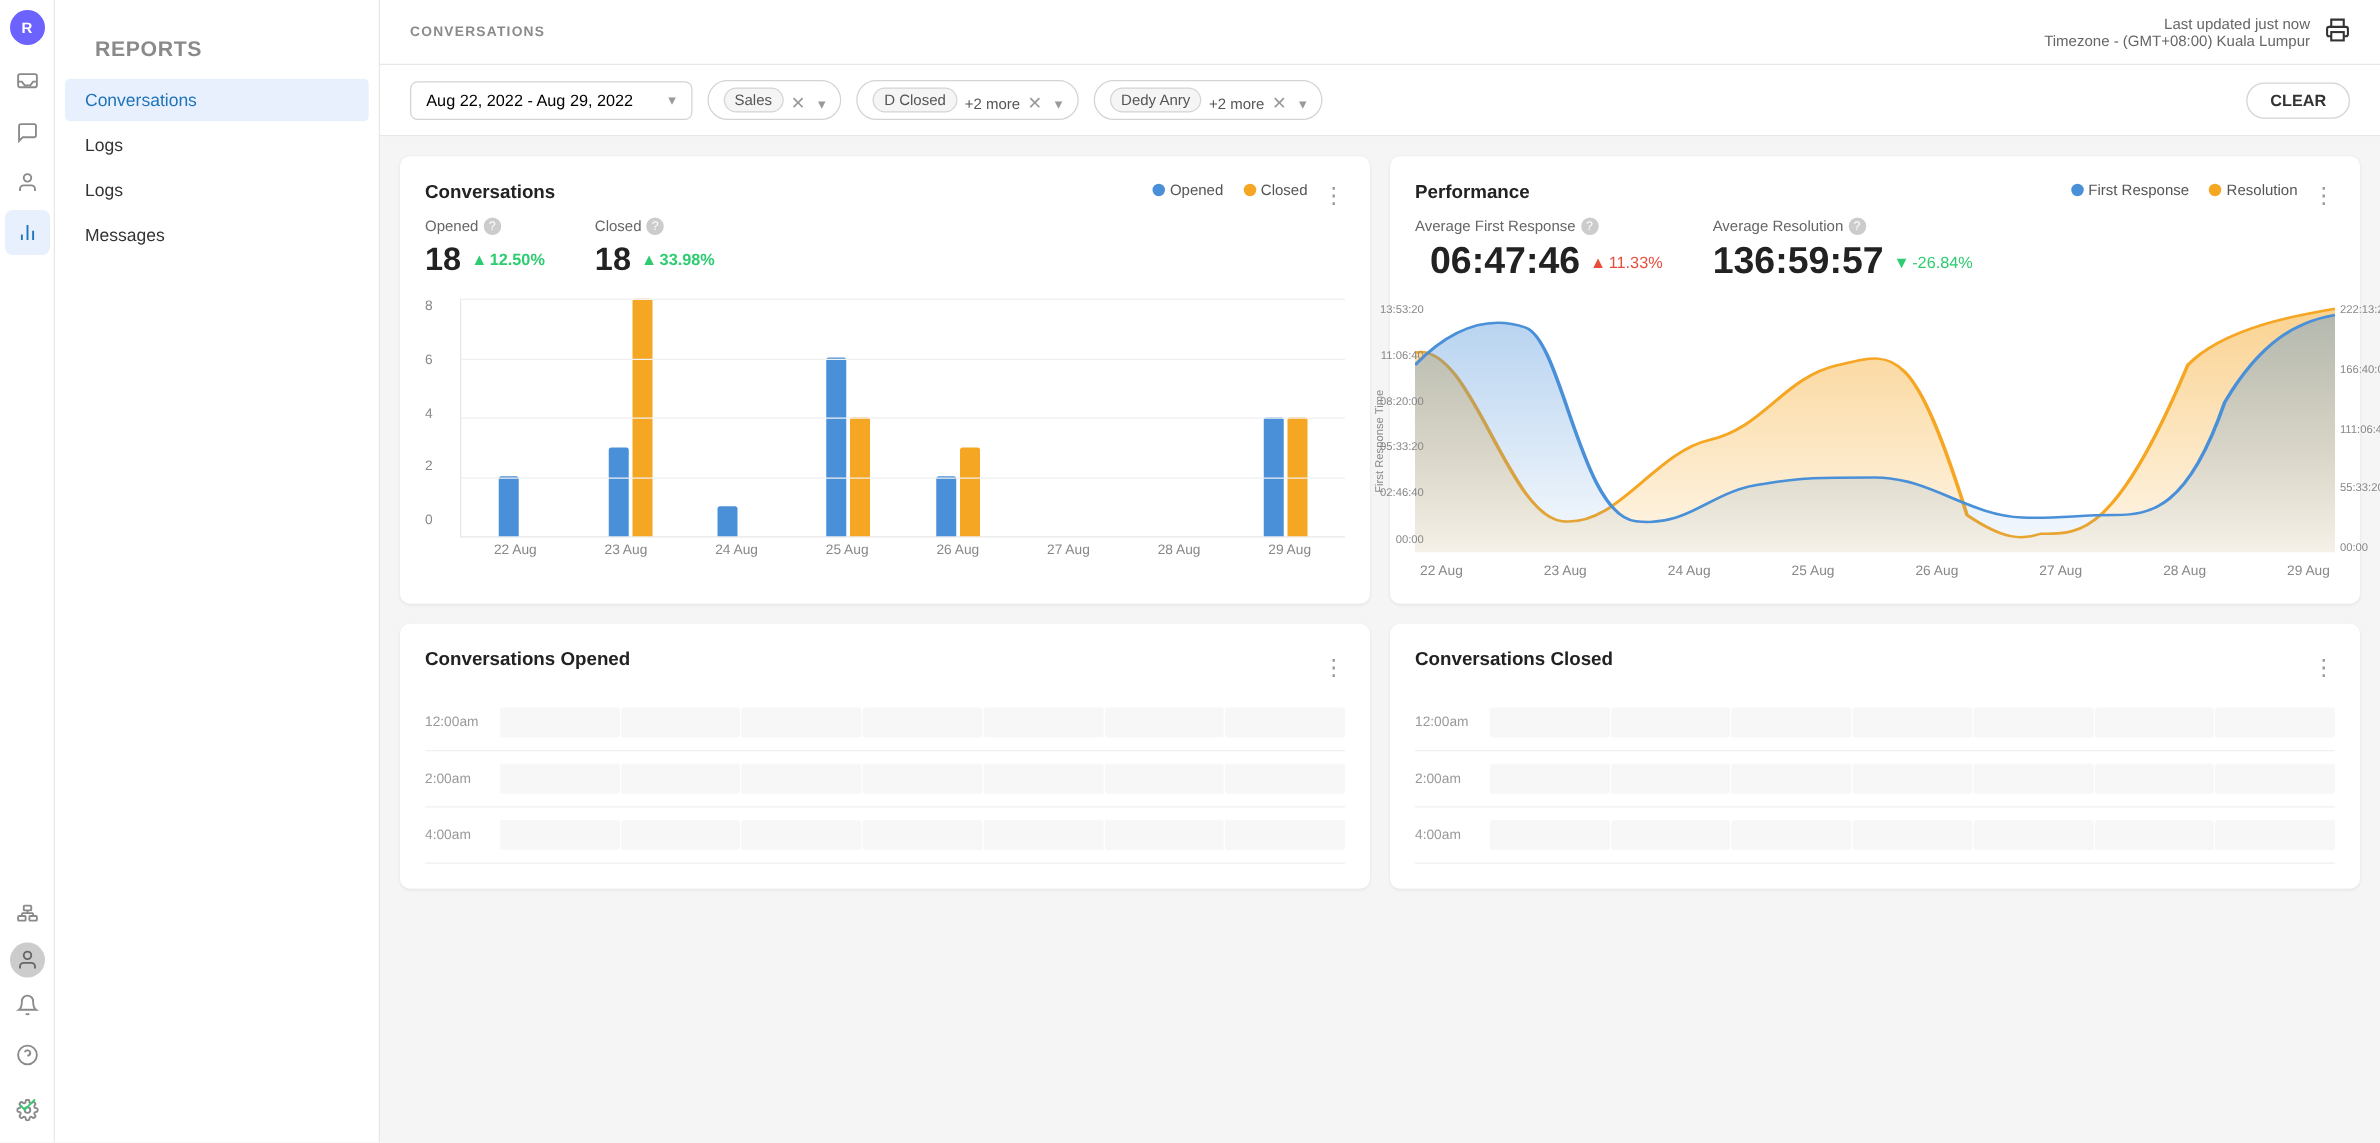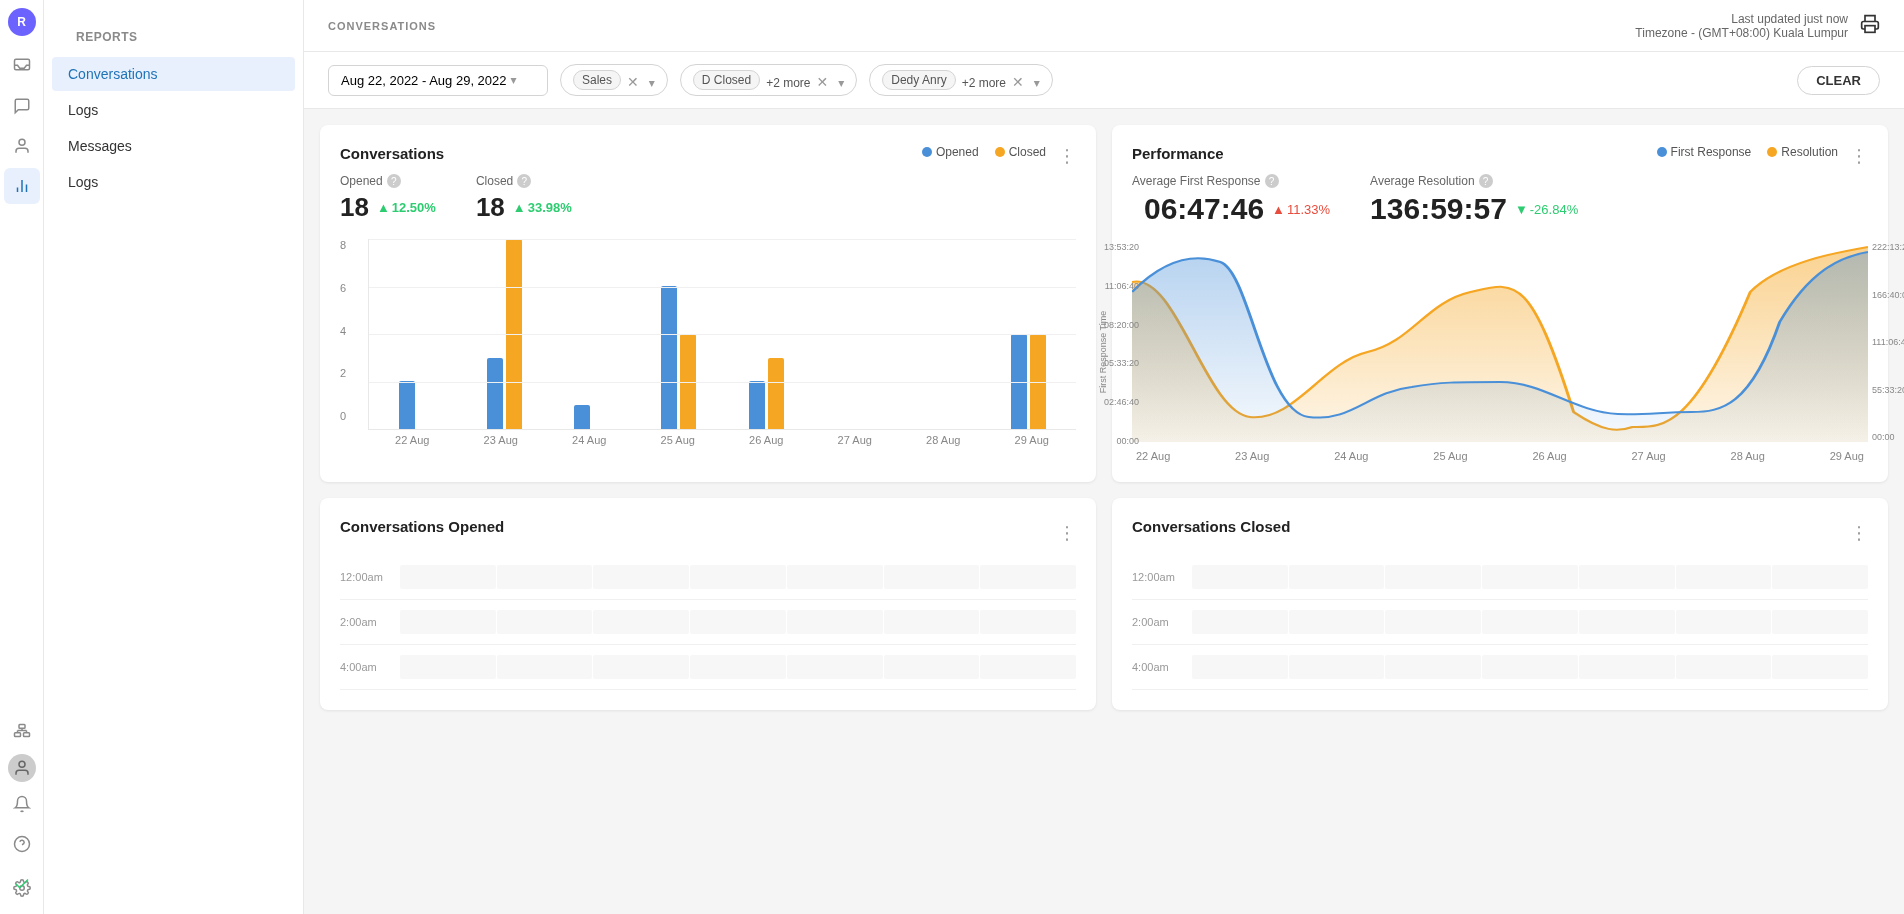--- a/index.html
+++ b/index.html
@@ -44,21 +44,21 @@
     
     .sidebar {
       width: 260px;
       background: #fff;
       border-right: 1px solid #e8e8e8;
       padding: 0;
       display: flex;
       flex-direction: column;
     }
     .sidebar-section-title {
-      font-size: 12px; font-weight: 600; color: #8a8a8a;
+      font-size: 17px; font-weight: 600; color: #8a8a8a;
       padding: 16px 16px 4px;
       text-transform: uppercase;
       letter-spacing: 0.5px;
     }
     .sidebar-item {
       padding: 9px 16px;
       font-size: 14px;
       color: #333;
       cursor: pointer;
       border-radius: 4px;
@@ -110,21 +110,21 @@
       align-items: center;
       gap: 12px;
     }
     .filter-select {
       border: 1px solid #d4d4d4;
       border-radius: 6px;
       padding: 7px 12px;
       font-size: 13px;
       display: flex;
       align-items: center;
-      gap: 0;
+      gap: 24px;
       cursor: pointer;
       background: #fff;
       min-width: 220px;
     }
     .filter-tag {
       border: 1px solid #d4d4d4;
       border-radius: 20px;
       padding: 5px 12px;
       font-size: 13px;
       display: flex;
@@ -346,24 +346,24 @@
   <div style="padding: 14px 16px 8px;">
     <div class="sidebar-section-title">Reports</div>
   </div>
   <div class="sidebar-item active">
     <span>Conversations</span>
   </div>
   <div class="sidebar-item">
     <span>Logs</span>
   </div>
   <div class="sidebar-item">
+    <span>Logs</span>
+  </div>
+  <div class="sidebar-item">
     <span>Messages</span>
-  </div>
-  <div class="sidebar-item">
-    <span>Logs</span>
   </div>
 </div>
 
 <div class="main-content">
 
   <div class="top-header">
     <div class="page-title">CONVERSATIONS</div>
     <div class="header-right">
       <div>
         <div>Last updated just now</div>
@@ -590,21 +590,21 @@
           <span>22 Aug</span>
             <span>23 Aug</span>
             <span>24 Aug</span>
             <span>25 Aug</span>
           <span>26 Aug</span>
             <span>27 Aug</span>
             <span>28 Aug</span>
             <span>29 Aug</span>
         </div>
         
-        <div style="position:absolute; left:-28px; top:0; bottom:16px; display:flex; flex-direction:column; justify-content:space-between; font-size:9px; color:#888; text-align:right;">
+        <div style="position:absolute; left:-28px; top:0; bottom:27px; display:flex; flex-direction:column; justify-content:space-between; font-size:9px; color:#888; text-align:right;">
           <span>13:53:20</span>
           <span>11:06:40</span>
           <span>08:20:00</span>
           <span>05:33:20</span>
           <span>02:46:40</span>
           <span>00:00</span>
         </div>
         
         <div style="position:absolute; right:-44px; top:0; bottom:20px; display:flex; flex-direction:column; justify-content:space-between; font-size:9px; color:#888;">
           <span>222:13:20</span>

